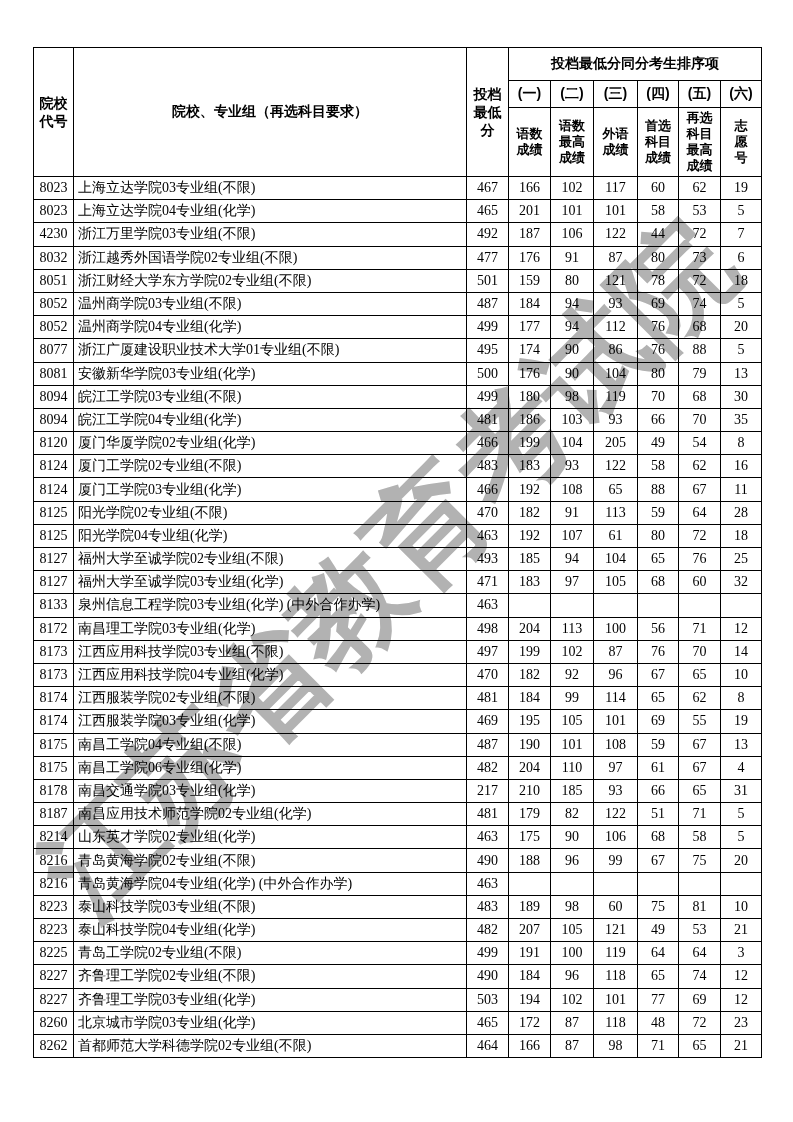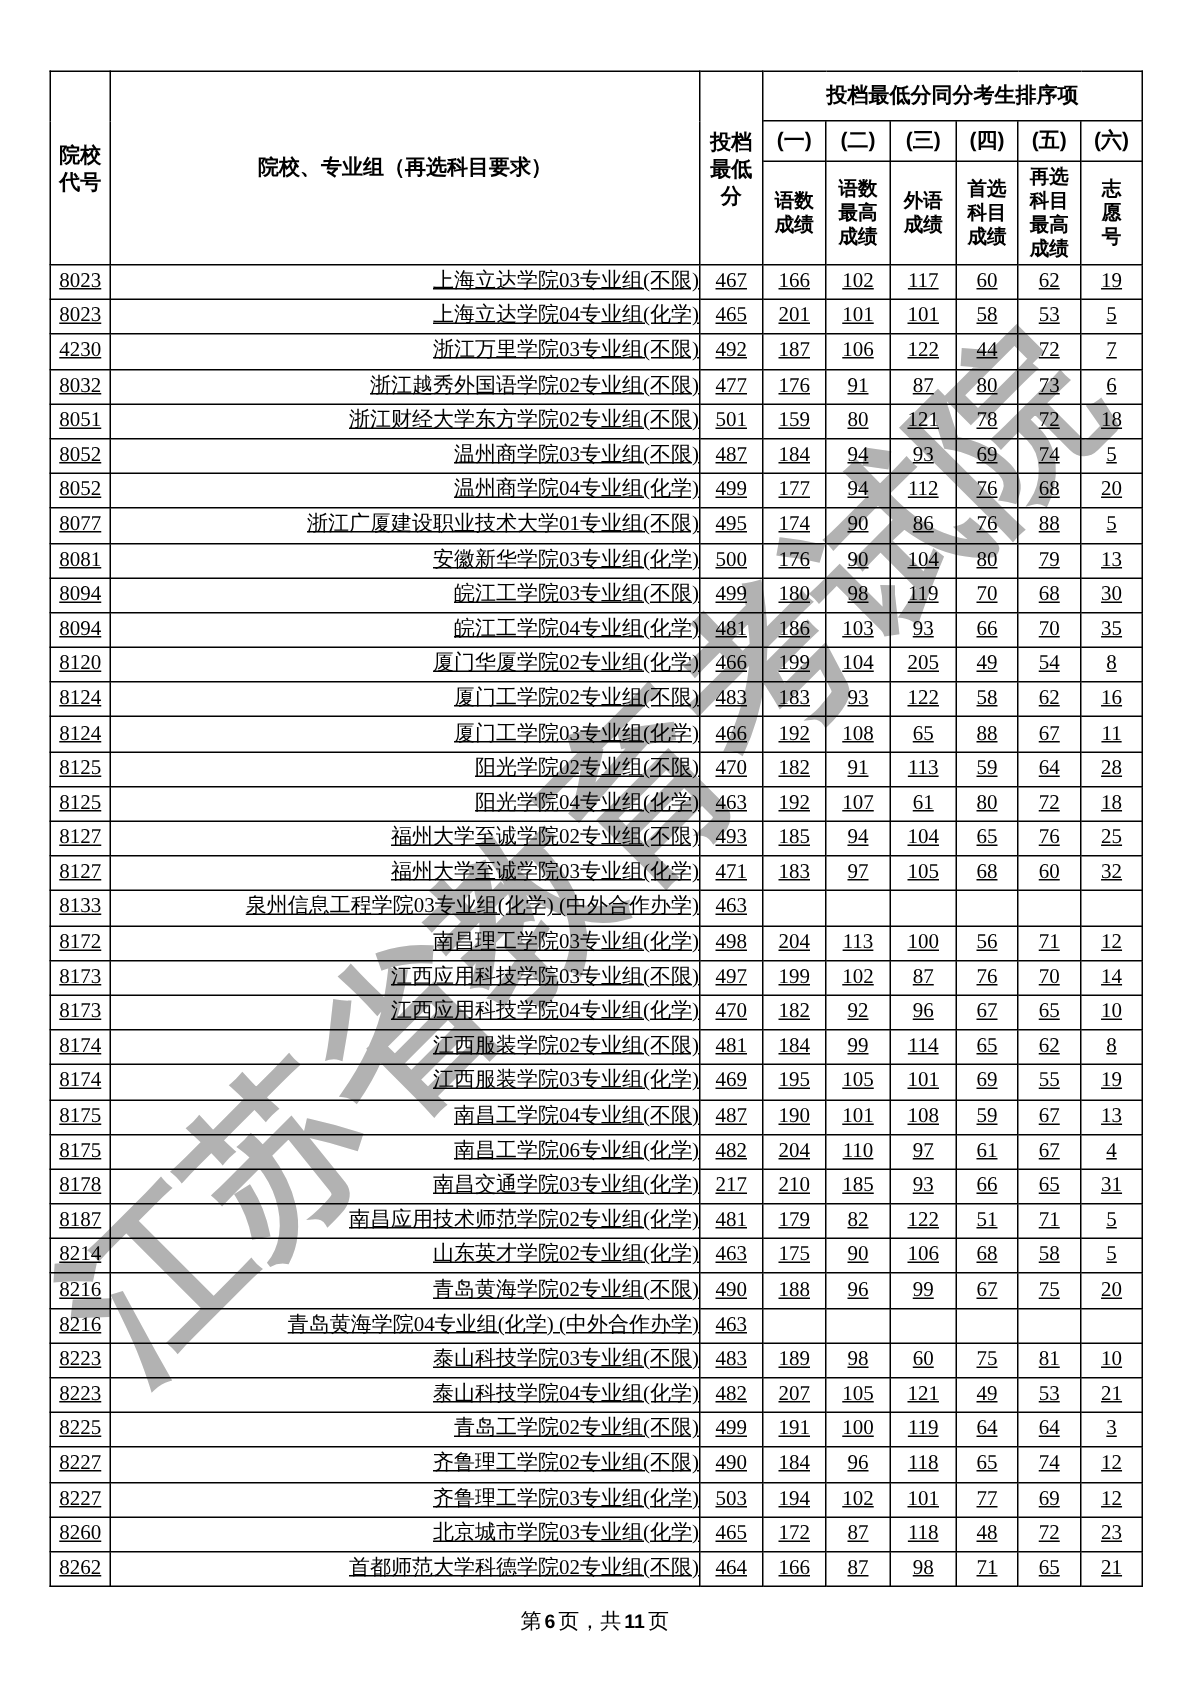--- a/index.html
+++ b/index.html
@@ -27,29 +27,29 @@
     white-space:pre-line;
     padding:1px 0;
   }
   tr.h1 { height:33px; }
   tr.h1 th { font-size:14px; }
   tr.h2 { height:27px; }
   tr.h2 th { font-size:14px; }
   tr.h3 { height:69px; }
   tr.h3 th { font-size:13px; line-height:1.25; }
   th.tall { font-size:13.5px; line-height:1.3; }
-  tbody tr { height:23.2px;text-decoration:underline; }
+  tbody tr { height:23.2px; }
   tbody td {
     font-family:"Liberation Serif","DejaVu Serif",serif;
     font-size:14px; line-height:1;
     text-align:center; vertical-align:middle;
     padding:0;
   }
   tbody td.name-cell {
-    text-align:right;
+    text-align:left;
     padding-left:4px;
     white-space:nowrap;
   }
   .watermark {
     position:absolute;
     left:389px; top:569px;
     transform:translate(-50%,-50%) rotate(-45deg);
     transform-origin:center center;
     font-family:"Liberation Serif","DejaVu Serif",serif;
     font-weight:bold;
@@ -547,17 +547,14 @@
           <td>98</td>
           <td>71</td>
           <td>65</td>
           <td>21</td>
         </tr>
       </tbody>
   </table>
 
   <div class="watermark">江苏省教育考试院</div>
 
-  <div class="footer">
-    <span>第</span><span class="num">6</span><span>页，共</span><span class="num">11</span><span>页</span>
-  </div>
 
 </div>
 
 </body></html>

